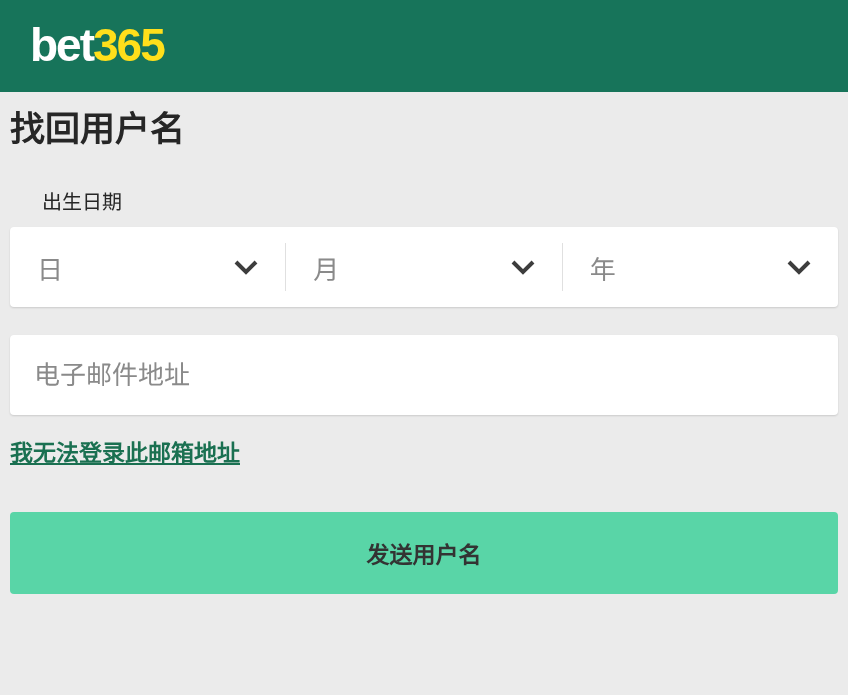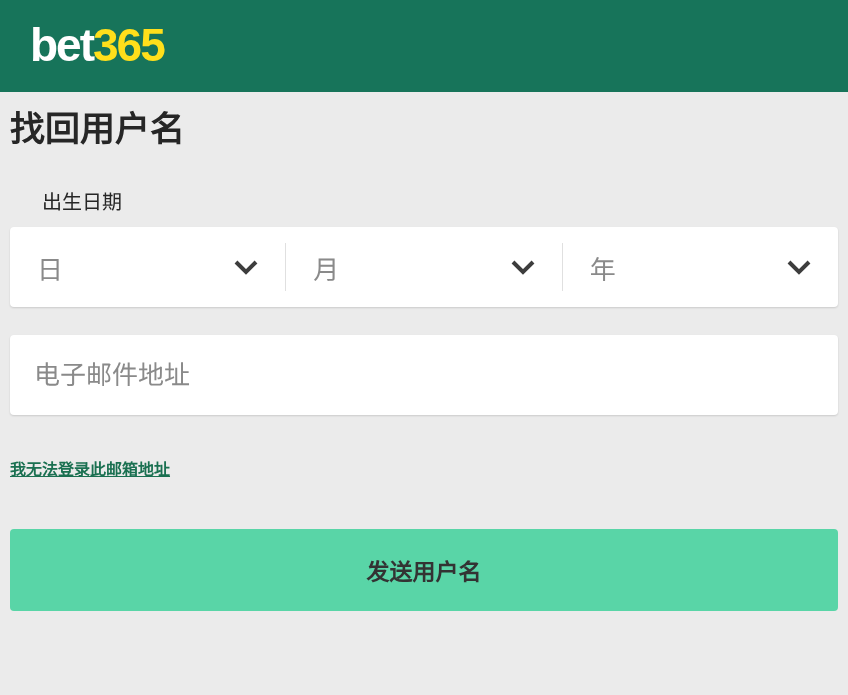--- a/index.html
+++ b/index.html
@@ -105,22 +105,22 @@
     padding: 0 24px;
     font-size: 26px;
     font-family: "Liberation Sans", "DejaVu Sans", sans-serif;
     color: var(--text-body);
     outline: none;
   }
   .email-input::placeholder { color: var(--text-muted); opacity: 1; }
 
   .cant-access-link {
     display: inline-block;
-    margin-top: 42px;
-    font-size: 16px;
+    margin-top: 25px;
+    font-size: 23px;
     line-height: 26px;
     font-weight: bold;
     color: var(--link-green);
     cursor: pointer;
   }
   .submit-button {
     display: block;
     width: 100%;
     margin-top: 46px;
     height: 82px;

